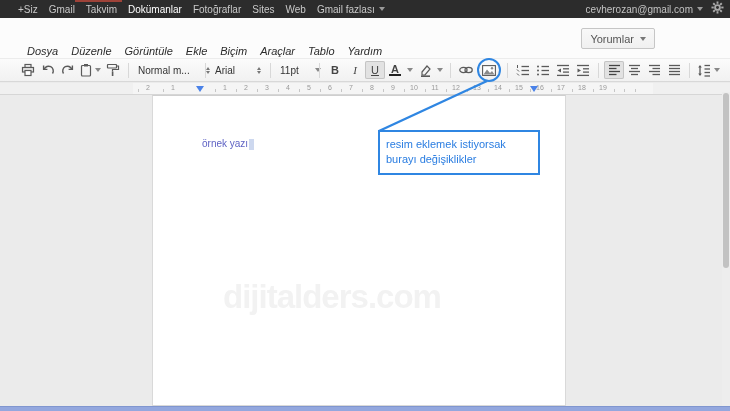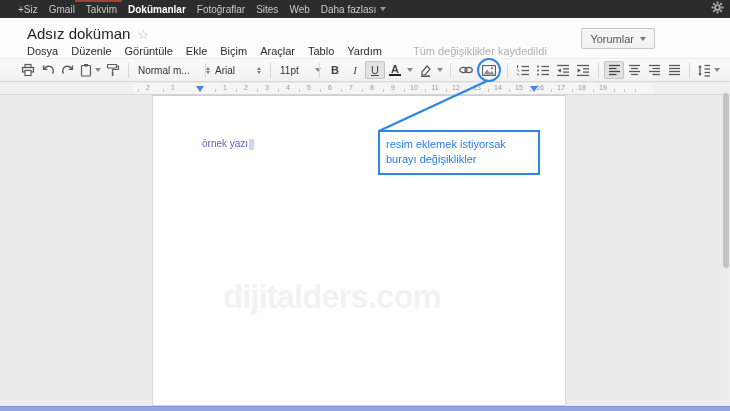--- a/index.html
+++ b/index.html
@@ -5,33 +5,33 @@
   html,body{margin:0;padding:0;}
   body{width:730px;height:411px;position:relative;overflow:hidden;background:#ebebeb;
        font-family:"Liberation Sans",sans-serif;-webkit-font-smoothing:antialiased;}
   .abs{position:absolute;}
 
   
   #topbar{left:0;top:0;width:730px;height:18px;background:#2c2c2c;z-index:10;}
   #topbar-red{left:75px;top:0;width:47px;height:2px;background:#9e4238;z-index:11;}
   #topbar-links{display:flex;align-items:center;height:18px;padding-left:18px;gap:11px;}
   #topbar-links span{font-size:10px;color:#c9c9c9;cursor:pointer;white-space:nowrap;}
-  #topbar-links span.active{color:#fff;font-weight:bold;}
+  #topbar-links span.active{color:#fff;font-weight:normal;}
   #topbar-right{right:6px;top:0;height:18px;display:flex;align-items:center;gap:8px;}
   #account{font-size:10px;color:#c2c2c2;display:flex;align-items:center;gap:4px;cursor:pointer;}
   .tri-dn{width:0;height:0;border-left:3px solid transparent;border-right:3px solid transparent;border-top:4px solid #9a9a9a;}
   .tri-up-s{width:0;height:0;border-left:2.5px solid transparent;border-right:2.5px solid transparent;border-bottom:3px solid #777;}
   .tri-dn-s{width:0;height:0;border-left:2.5px solid transparent;border-right:2.5px solid transparent;border-top:3px solid #777;}
 
   
   #header{left:0;top:18px;width:730px;height:40px;background:#fcfcfc;}
   #doc-title{left:27px;top:7px;font-size:15px;color:#222;cursor:pointer;}
   #title-star{font-size:13px;color:#b9b9b9;margin-left:7px;cursor:pointer;}
   #menubar{left:27px;top:27px;display:flex;align-items:center;gap:13px;}
-  #menubar .menu{font-size:11px;color:#2b2b2b;cursor:pointer;}
+  #menubar .menu{font-size:11px;color:#2b2b2b;cursor:pointer;font-style:italic;}
   #save-status{font-size:11px;color:#b0b0b0;margin-left:18px;}
   #comments-btn{right:75px;top:10px;height:19px;display:flex;align-items:center;gap:6px;
      padding:0 8px;background:linear-gradient(#f8f8f8,#f0f0f0);border:1px solid #c6c6c6;
      border-radius:2px;font-size:11px;color:#555;cursor:pointer;}
   #share-btn{right:12px;top:10px;height:21px;display:flex;align-items:center;gap:5px;
      padding:0 10px;background:#4d90fe;border:1px solid #3079ed;border-radius:2px;
      font-size:11px;font-weight:bold;color:#fff;cursor:pointer;}
 
   
   #toolbar{left:0;top:58px;width:730px;height:24px;background:linear-gradient(#fbfbfb,#f1f1f1);
@@ -84,58 +84,58 @@
 <div id="topbar" class="abs">
   <div id="topbar-links">
     <span>+Siz</span>
     <span>Gmail</span>
     <span>Takvim</span>
     <span class="active">Dokümanlar</span>
     <span>Fotoğraflar</span>
     <span>Sites</span>
     <span>Web</span>
     <span style="display:flex;align-items:center;gap:4px;">
-      <span>Daha fazlası</span>
+      <span>Gmail fazlası</span>
       <span class="tri-dn"></span>
     </span>
   </div>
   <div id="topbar-right" class="abs">
+    <span id="account">
+      <span>cevherozan@gmail.com</span>
+      <span class="tri-dn"></span>
+    </span>
     <span style="cursor:pointer;">
       <svg width="13" height="13" viewBox="0 0 14 14">
         <circle cx="7" cy="7" r="2.6" fill="none" stroke="#aaa" stroke-width="2"></circle>
         <g stroke="#aaa" stroke-width="2">
           <line x1="7" y1="0.5" x2="7" y2="3"></line>
             <line x1="7" y1="11" x2="7" y2="13.5"></line>
           <line x1="0.5" y1="7" x2="3" y2="7"></line>
             <line x1="11" y1="7" x2="13.5" y2="7"></line>
           <line x1="2.4" y1="2.4" x2="4.2" y2="4.2"></line>
             <line x1="9.8" y1="9.8" x2="11.6" y2="11.6"></line>
           <line x1="11.6" y1="2.4" x2="9.8" y2="4.2"></line>
             <line x1="4.2" y1="9.8" x2="2.4" y2="11.6"></line>
         </g>
       </svg>
     </span>
   </div>
 </div>
 <div id="topbar-red" class="abs"></div>
 
 <div id="header" class="abs">
-  <div id="doc-title" class="abs">
-    <span>Adsız doküman</span><span id="title-star">☆</span>
-  </div>
   <div id="menubar" class="abs">
     <span class="menu">Dosya</span>
     <span class="menu">Düzenle</span>
     <span class="menu">Görüntüle</span>
     <span class="menu">Ekle</span>
     <span class="menu">Biçim</span>
     <span class="menu">Araçlar</span>
     <span class="menu">Tablo</span>
     <span class="menu">Yardım</span>
-    <span id="save-status">Tüm değişiklikler kaydedildi</span>
   </div>
   <div id="comments-btn" class="abs">
     <span>Yorumlar</span>
     <span class="tri-dn" style="border-top-color:#777;"></span>
   </div>
 </div>
 
 <div id="toolbar" class="abs">
   <span class="tbtn">
     <svg width="14" height="14" viewBox="0 0 14 14" stroke="#5a5a5a" fill="none" stroke-width="1.2">

